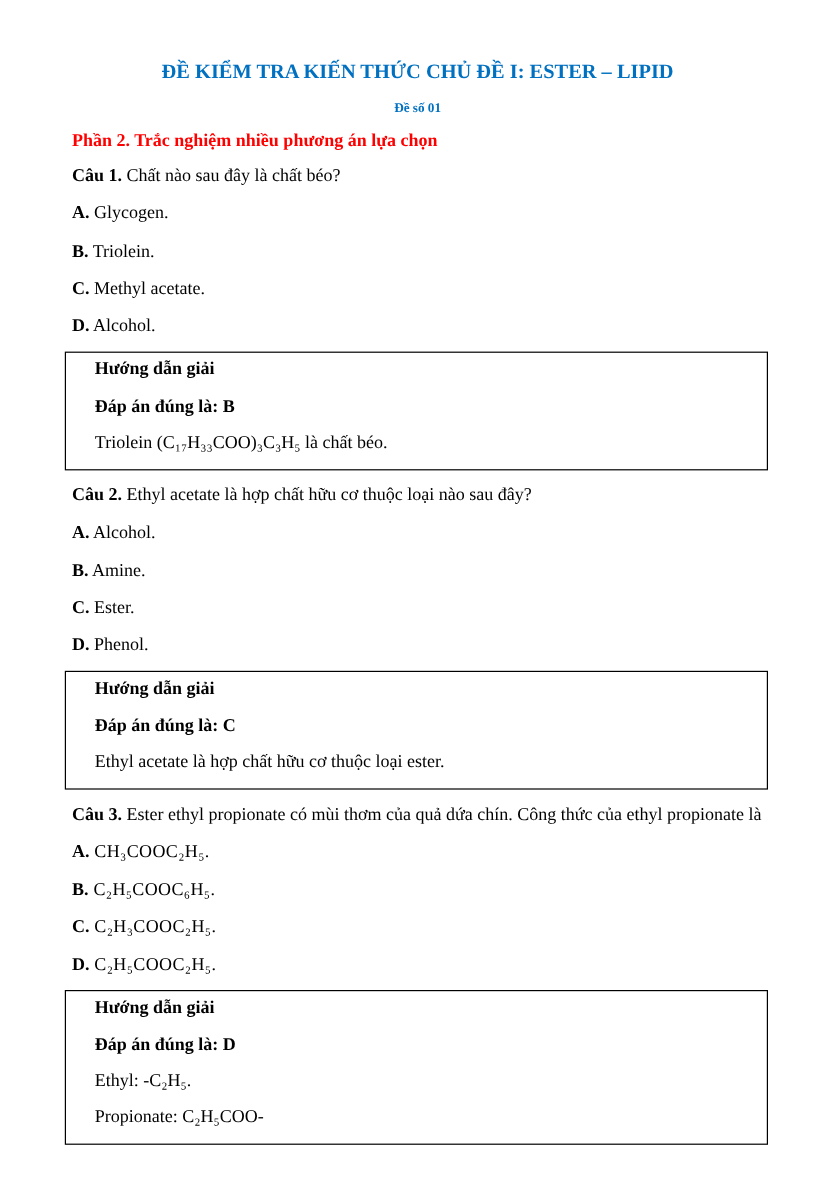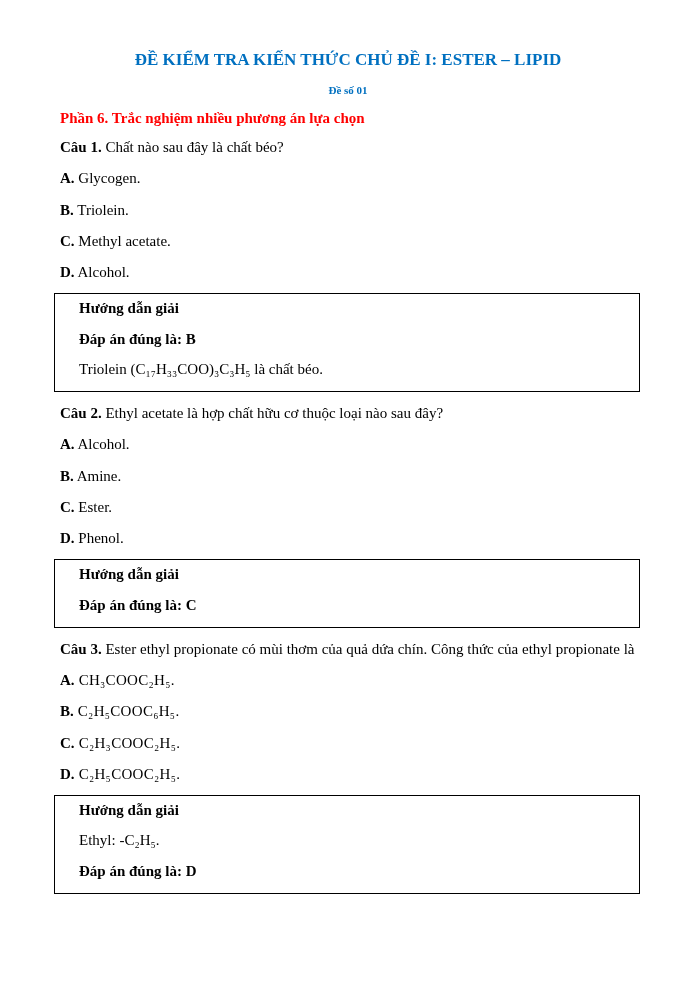--- a/index.html
+++ b/index.html
@@ -53,21 +53,21 @@
   }
   .formula {
     letter-spacing: 0.3px;
   }
 </style>
 </head>
 <body>
 
 <h1 class="doc-title">ĐỀ KIỂM TRA KIẾN THỨC CHỦ ĐỀ I: ESTER – LIPID</h1>
 <h2 class="doc-subtitle">Đề số 01</h2>
-<p class="section-heading">Phần 6. Trắc nghiệm nhiều phương án lựa chọn</p>
+<p class="section-heading">Phần 2. Trắc nghiệm nhiều phương án lựa chọn</p>
 
 <p class="line"><span class="b">Câu 1.</span><span> Chất nào sau đây là chất béo?</span></p>
 
 <p class="line"><span class="b">A.</span><span> Glycogen.</span></p>
 <p class="line"><span class="b">B.</span><span> Triolein.</span></p>
 <p class="line"><span class="b">C.</span><span> Methyl acetate.</span></p>
 <p class="line"><span class="b">D.</span><span> Alcohol.</span></p>
 
 <div class="solution-box">
   <p class="line b">Hướng dẫn giải</p>
@@ -78,26 +78,28 @@
 <p class="line"><span class="b">Câu 2.</span><span> Ethyl acetate là hợp chất hữu cơ thuộc loại nào sau đây?</span></p>
 
 <p class="line"><span class="b">A.</span><span> Alcohol.</span></p>
 <p class="line"><span class="b">B.</span><span> Amine.</span></p>
 <p class="line"><span class="b">C.</span><span> Ester.</span></p>
 <p class="line"><span class="b">D.</span><span> Phenol.</span></p>
 
 <div class="solution-box">
   <p class="line b">Hướng dẫn giải</p>
   <p class="line b">Đáp án đúng là: C</p>
+  <p class="line">Ethyl acetate là hợp chất hữu cơ thuộc loại ester.</p>
 </div>
 
 <p class="line justify"><span class="b">Câu 3.</span><span> Ester ethyl propionate có mùi thơm của quả dứa chín. Công thức của ethyl propionate là</span></p>
 
 <p class="line"><span class="b">A.</span><span class="formula"> CH₃COOC₂H₅.</span></p>
 <p class="line"><span class="b">B.</span><span class="formula"> C₂H₅COOC₆H₅.</span></p>
 <p class="line"><span class="b">C.</span><span class="formula"> C₂H₃COOC₂H₅.</span></p>
 <p class="line"><span class="b">D.</span><span class="formula"> C₂H₅COOC₂H₅.</span></p>
 
 <div class="solution-box">
   <p class="line b">Hướng dẫn giải</p>
+  <p class="line b">Đáp án đúng là: D</p>
   <p class="line">Ethyl: -C₂H₅.</p>
-  <p class="line b">Đáp án đúng là: D</p>
+  <p class="line">Propionate: C₂H₅COO-</p>
 </div>
 
 </body></html>

